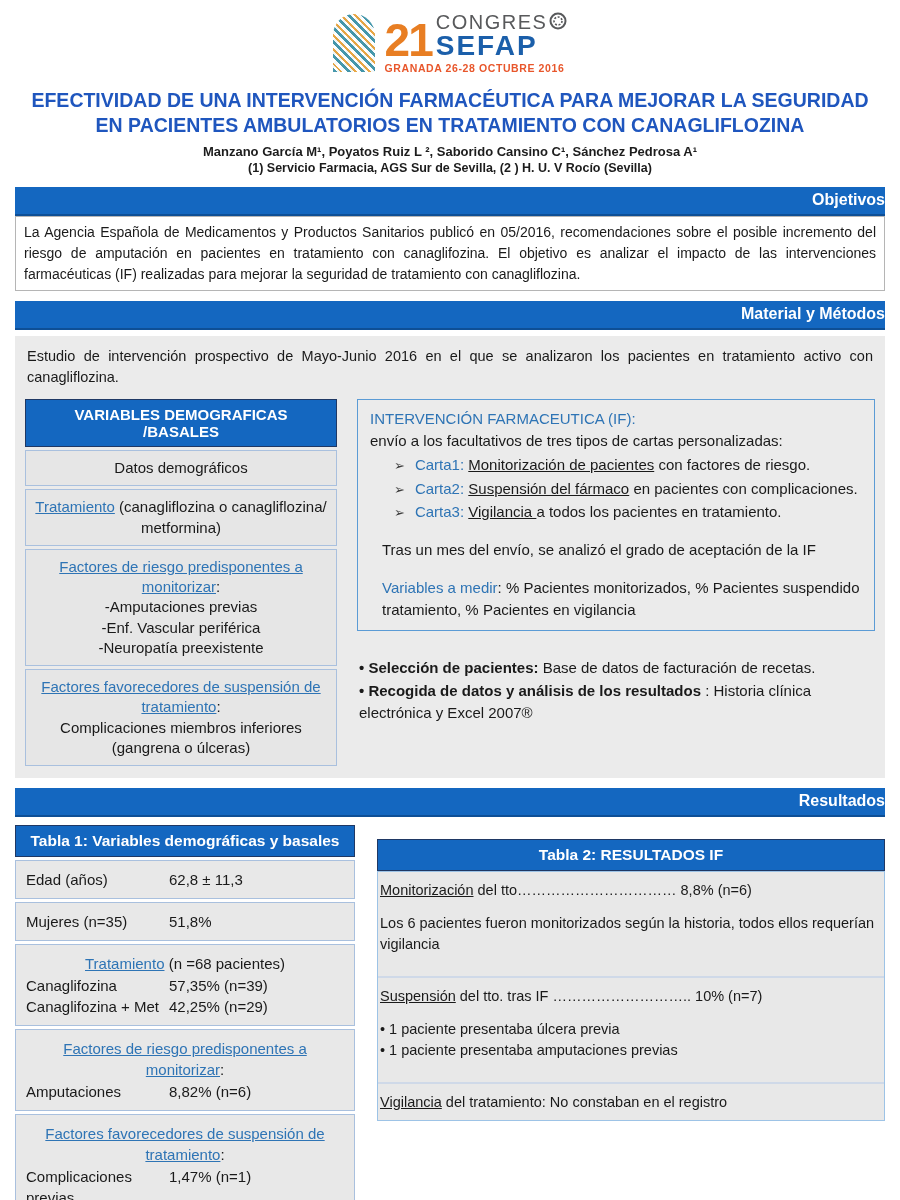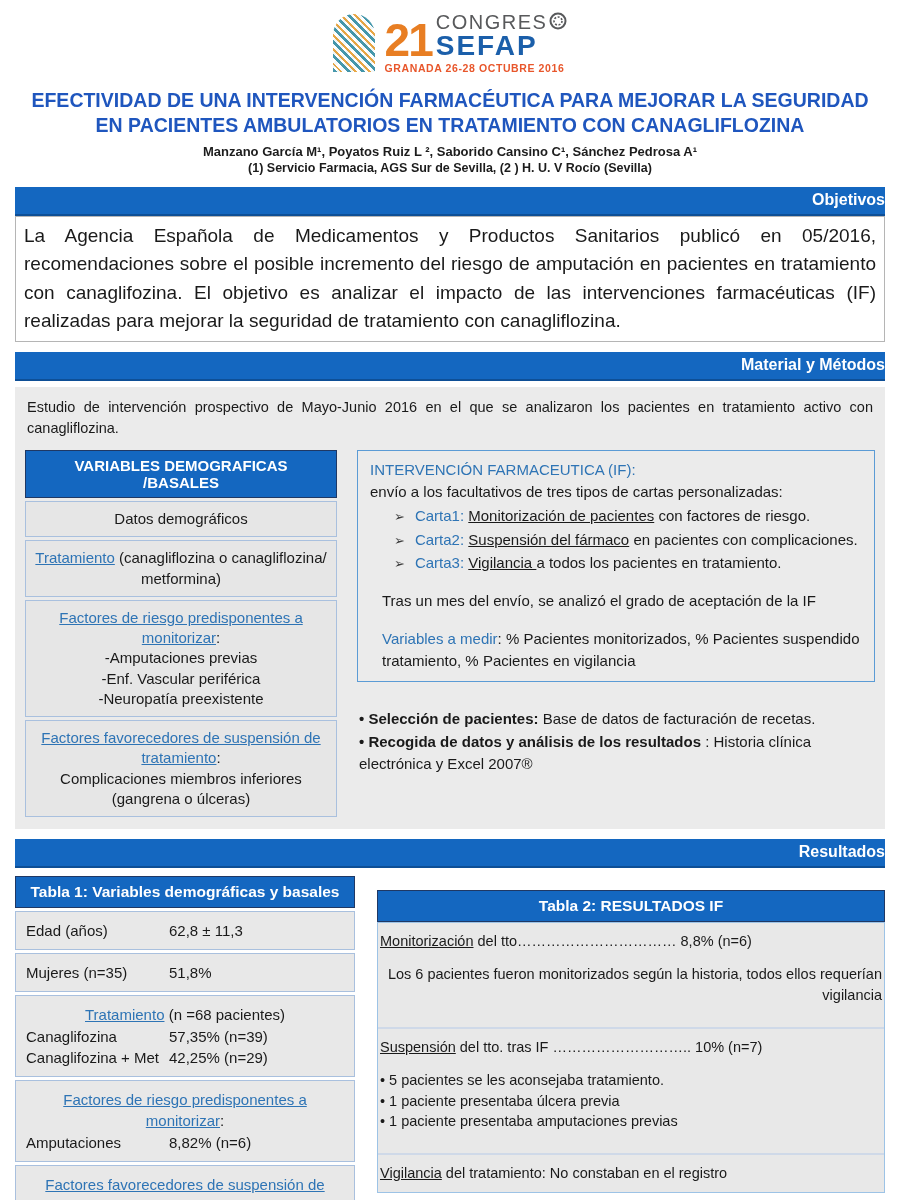--- a/index.html
+++ b/index.html
@@ -34,21 +34,21 @@
 
   
   .bar {
     background: #1467C0; color: #fff; font-weight: bold; font-size: 16px;
     text-align: right; padding: 4px 0 5px 0; border-bottom: 2px solid #0e4f96;
   }
   .mt12 { margin-top: 12px; } .mt10 { margin-top: 10px; }
 
   
   .obj-body {
-    border: 1px solid #b5b5b5; padding: 5px 8px; font-size: 19px;
+    border: 1px solid #b5b5b5; padding: 5px 8px; font-size: 14px;
     text-align: justify; line-height: 1.5; background: #fff;
   }
 
   
   .panel { background: #EBEBEB; padding: 10px 10px 12px 10px; margin-top: 6px; }
   .panel-intro { font-size: 14.5px; line-height: 1.5; text-align: justify; padding: 0 2px; }
   .cols { display: flex; gap: 20px; margin-top: 10px; align-items: flex-start; }
   .col-left { width: 312px; flex: none; }
   .col-right { flex: 1; }
 
@@ -84,21 +84,21 @@
   }
   .t1-row { background: #E8E8E8; border: 1px solid #A9C0DE; margin-top: 3px; font-size: 15px; line-height: 1.4; padding: 8px 10px; }
   .t1-line { display: flex; }
   .t1-label { flex: 1; }
   .t1-value { width: 175px; flex: none; }
   .t1-ghead { text-align: center; margin-bottom: 1px; }
 
   .t2 { border: 1px solid #9DC3E6; background: #fff; }
   .t2-row { background: #E8E8E8; border-bottom: 2px solid #cfd9e8; font-size: 14.5px; line-height: 1.4; padding: 8px 2px; }
   .t2-row:last-child { border-bottom: none; }
-  .t2-note { margin-top: 13px; text-align: right; }
+  .t2-note { margin-top: 13px; }
   .t2-list { margin-top: 13px; }
   .t2-gap { height: 14px; }
 </style>
 </head>
 <body>
 
 <div class="page">
 
   <div class="logo-row">
     <div class="mosaic"></div>
@@ -240,21 +240,20 @@
       <div class="t2-header">Tabla 2:  RESULTADOS IF</div>
       <div class="t2">
         <div class="t2-row">
           <div><span class="uline">Monitorización</span><span> del tto…………………………… 8,8% (n=6)</span></div>
           <div class="t2-note">Los 6 pacientes fueron monitorizados según la historia, todos ellos requerían vigilancia</div>
           <div class="t2-gap"></div>
         </div>
         <div class="t2-row">
           <div><span class="uline">Suspensión</span><span> del tto. tras IF ……………………….. 10% (n=7)</span></div>
           <div class="t2-list">
-            <div>•  5 pacientes se les aconsejaba tratamiento.</div>
             <div>•  1 paciente presentaba úlcera previa</div>
             <div>•  1 paciente presentaba amputaciones previas</div>
           </div>
           <div class="t2-gap"></div>
         </div>
         <div class="t2-row">
           <span class="uline">Vigilancia</span><span> del tratamiento: No constaban en el registro</span>
         </div>
       </div>
     </div>

